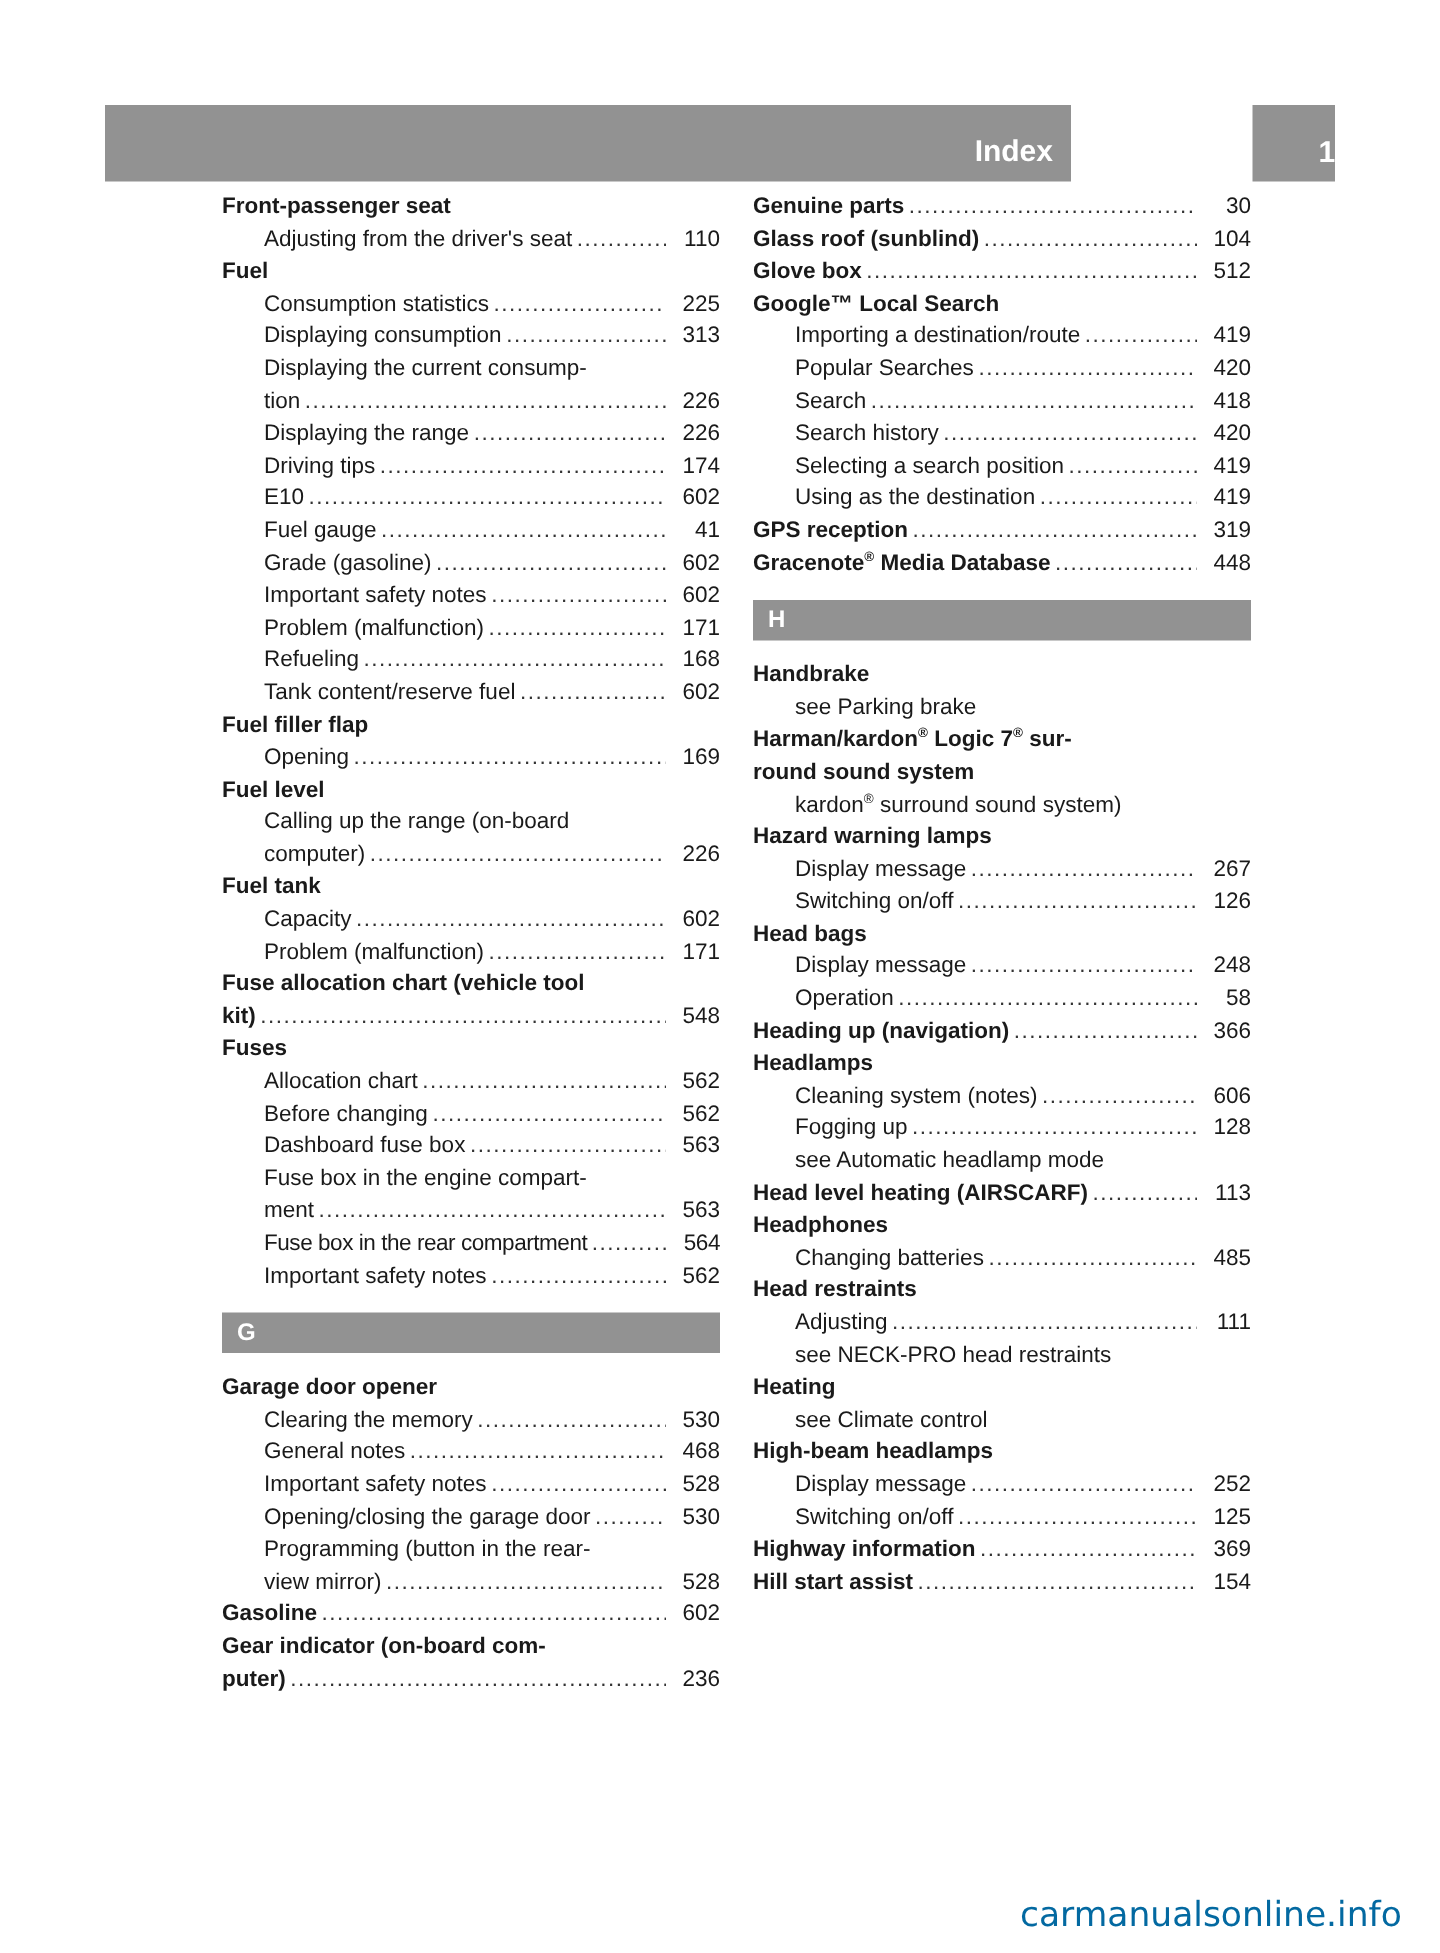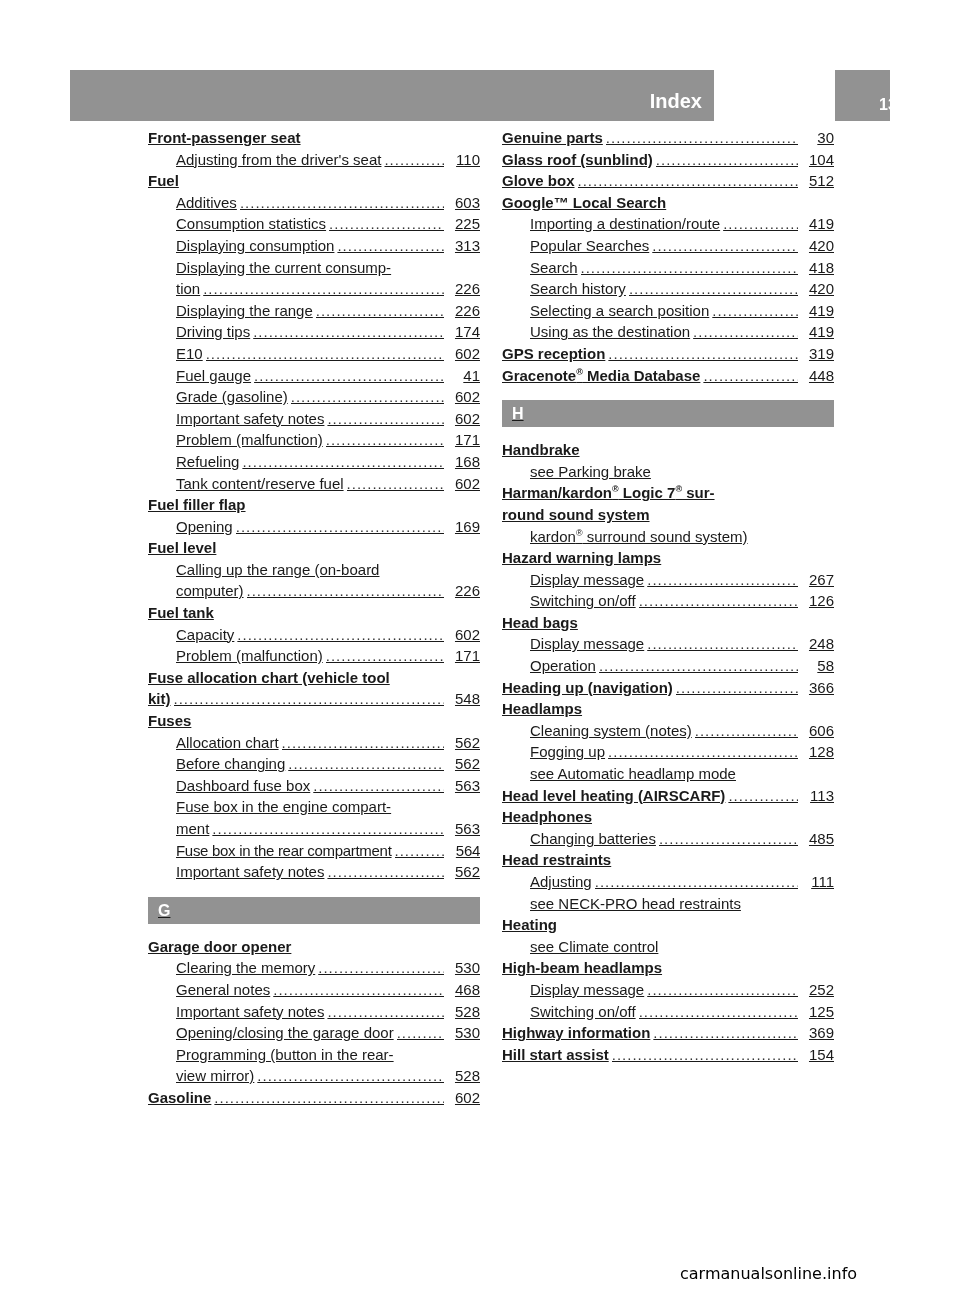--- a/index.html
+++ b/index.html
@@ -15,25 +15,25 @@
   .header-title {
     position: absolute; right: 12px; bottom: 8px;
     color: #ffffff; font-weight: bold; font-size: 20px;
   }
   .header-page {
     position: absolute; left: 835px; top: 70px; width: 55px; height: 51px;
     background: #929292;
   }
   .header-page span {
     position: absolute; left: 0; right: 0; bottom: 7px; text-align: center;
-    color: #ffffff; font-size: 16px; font-weight: bold; padding-left: 44px;
+    color: #ffffff; font-size: 20px; font-weight: bold; padding-left: 44px;
   }
   .column {
     position: absolute; top: 127px; width: 332px;
-    font-size: 15px; line-height: 21.6px; text-decoration: underline;
+    font-size: 15px; line-height: 21.6px;
   }
   .col-left { left: 148px; }
   .col-right { left: 502px; }
   .entry { position: relative; }
   .head { font-weight: bold; }
   .sub { padding-left: 28px; }
   .line {
     display: flex; align-items: flex-end;
   }
   .line .txt { white-space: nowrap; }
@@ -48,21 +48,21 @@
   .line .pg { font-weight: normal; min-width: 28px; text-align: right; padding-left: 6px; }
   .plain { white-space: nowrap; }
   .letter-bar {
     background: #929292; color: #ffffff; font-weight: bold;
     height: 27px; line-height: 27px; padding-left: 10px; font-size: 16px;
     margin: 14px 0 12px 0;
   }
   sup { font-size: 9px; line-height: 0; vertical-align: 6px; }
   .watermark {
     position: absolute; left: 680px; top: 1264px;
-    color: #000000; font-size: 16px;
+    color: #0369a1; font-size: 23px;
     font-family: "DejaVu Sans", sans-serif;
   }
 </style>
 </head>
 <body>
 
 <div class="header-bar">
   <span class="header-title">Index</span>
 </div>
 <div class="header-page">
@@ -76,25 +76,20 @@
     <div class="sub line">
         <span class="txt">Adjusting from the driver's seat</span>
         <span class="dots"></span>
         <span class="pg">110</span>
       </div>
   </div>
 
   <div class="entry">
     <div class="head plain">Fuel</div>
     <div class="sub line">
-        <span class="txt">Additives</span>
-        <span class="dots"></span>
-        <span class="pg">603</span>
-      </div>
-    <div class="sub line">
         <span class="txt">Consumption statistics</span>
         <span class="dots"></span>
         <span class="pg">225</span>
       </div>
     <div class="sub line">
         <span class="txt">Displaying consumption</span>
         <span class="dots"></span>
         <span class="pg">313</span>
       </div>
     <div class="sub plain">Displaying the current consump-</div>
@@ -258,20 +253,28 @@
         <span class="pg">528</span>
       </div>
   </div>
 
   <div class="entry head line">
       <span class="txt">Gasoline</span>
       <span class="dots"></span>
       <span class="pg">602</span>
     </div>
 
+  <div class="entry">
+    <div class="head plain">Gear indicator (on-board com-</div>
+    <div class="head line">
+        <span class="txt">puter)</span>
+        <span class="dots"></span>
+        <span class="pg">236</span>
+      </div>
+  </div>
 </div>
 
 <div class="column col-right">
 
   <div class="entry head line">
       <span class="txt">Genuine parts</span>
       <span class="dots"></span>
       <span class="pg">30</span>
     </div>
   <div class="entry head line">

